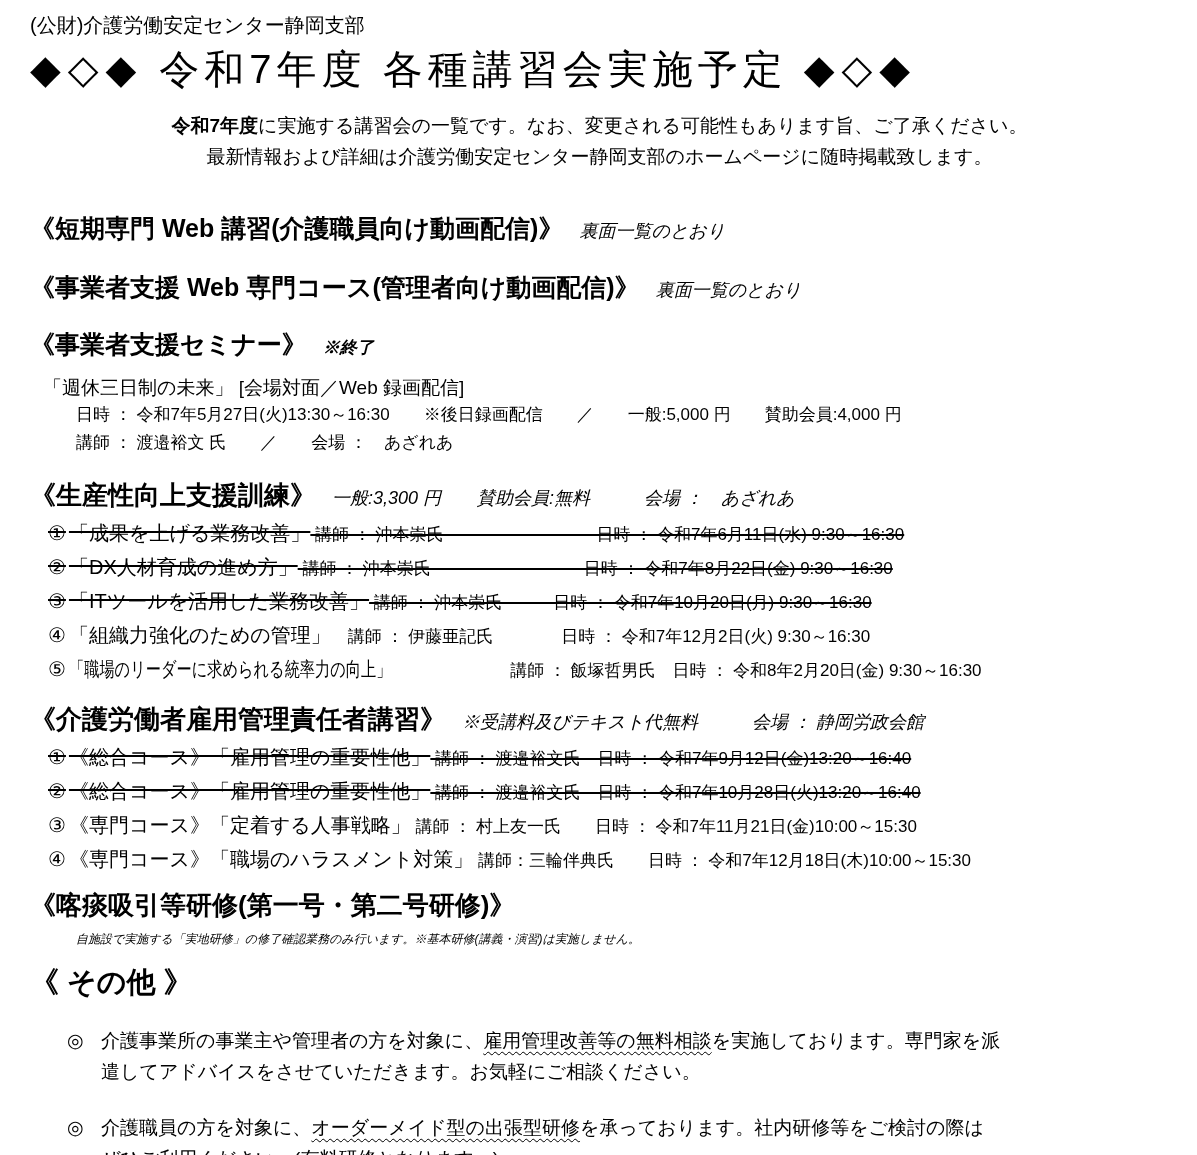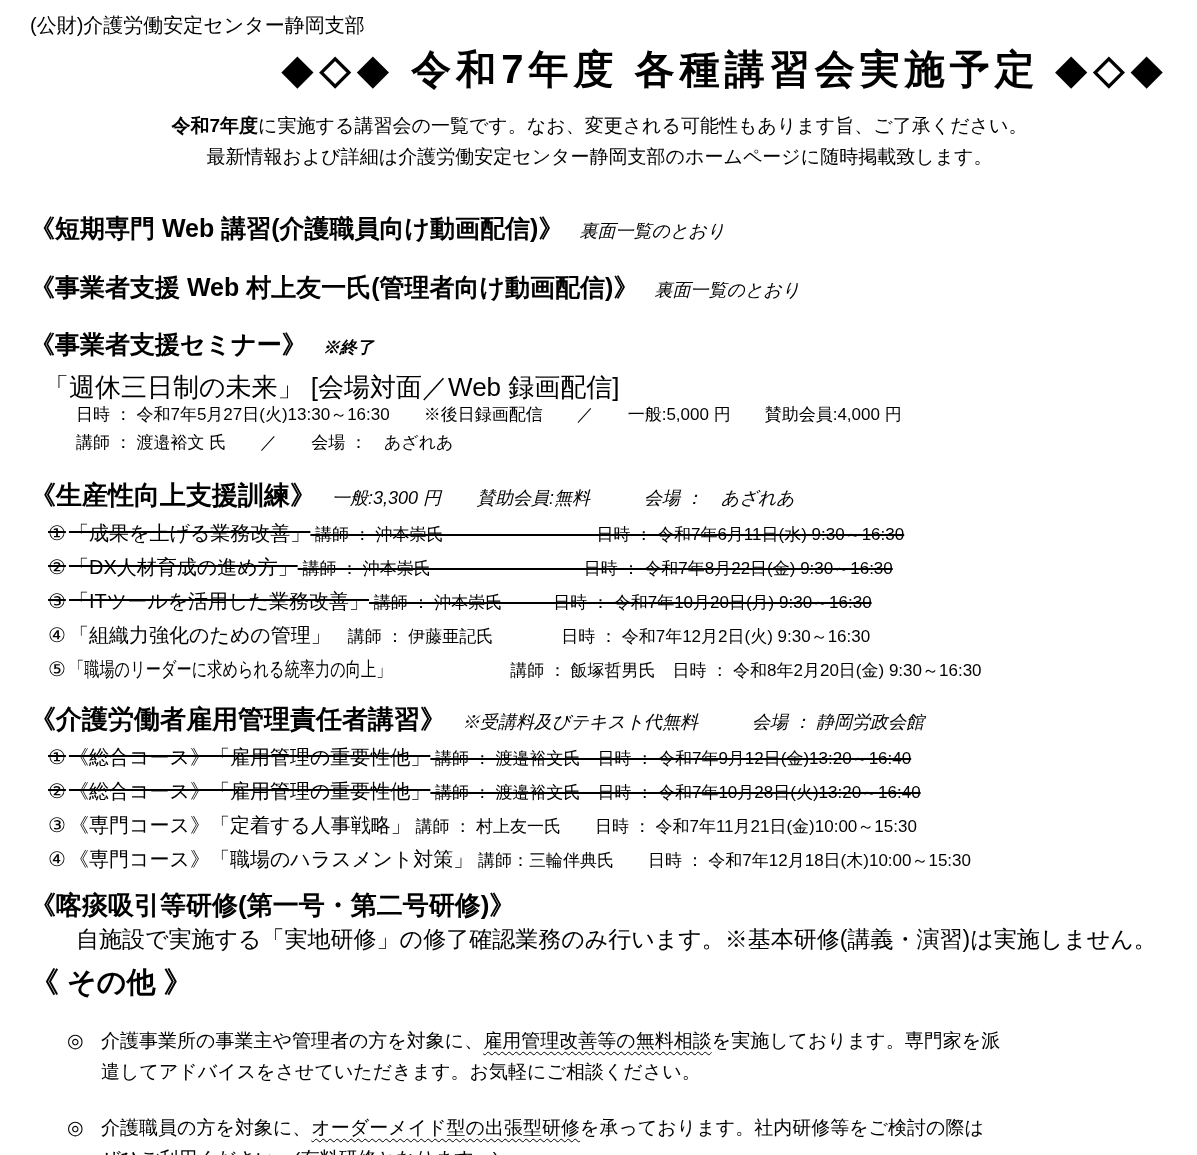--- a/index.html
+++ b/index.html
@@ -7,22 +7,22 @@
     width: 1197px; height: 1155px;
     background: #ffffff; color: #000000;
     font-family: "Liberation Sans", sans-serif;
     overflow: hidden;
   }
   .page { box-sizing: border-box; width: 1197px; height: 1155px; padding: 12px 28px 0 30px; }
 
   .org-name { font-size: 20px; line-height: 26px; }
 
   .main-title {
-    margin-top: 6px; text-align: right;
-    font-size: 40px; font-weight: bold; line-height: 50px;
+    margin-top: 6px; text-align: left;
+    font-size: 40px; font-weight: normal; line-height: 50px;
     white-space: nowrap;
   }
   .main-title .deco { letter-spacing: 7px; }
   .main-title .title-text { letter-spacing: 5px; margin: 0 16px; }
 
   .intro { margin-top: 16px; text-align: center; font-size: 19px; line-height: 31px; }
   .intro b { font-weight: bold; }
 
   .sec-head { display: flex; align-items: baseline; }
   .sec-heading { font-weight: bold; font-size: 25px; line-height: 32px; white-space: nowrap; }
@@ -32,32 +32,32 @@
   .sec-note.bold-sm { font-weight: bold; font-size: 17px; }
 
   .mt-h1 { margin-top: 40px; }
   .mt-h2 { margin-top: 27px; }
   .mt-h3 { margin-top: 25px; }
   .mt-h4 { margin-top: 21px; }
   .mt-h5 { margin-top: 15px; text-align: right; }
   .mt-h6 { margin-top: 11px; }
   .mt-h7 { margin-top: 11px; }
 
-  .seminar-course { font-size: 26px; line-height: 27px; margin: 14px 0 0 13px; }
+  .seminar-course { font-size: 19px; line-height: 27px; margin: 14px 0 0 13px; }
   .seminar-detail { font-size: 17px; line-height: 28px; margin-left: 46px; white-space: pre; }
   .seminar-detail:first-of-type { margin-top: 4px; }
 
   .course-list { margin: 5px 0 0 18px; }
   .course-row { font-size: 17px; line-height: 32px; white-space: pre; }
   .row-num { font-size: 20px; padding-right: 3px; }
   .row-title { font-size: 20px; }
   .struck { text-decoration: line-through; text-decoration-thickness: 2px; }
   .condensed { display: inline-block; transform: scaleX(0.76); transform-origin: 0 62%; }
 
-  .kakutan-body { font-size: 23px; line-height: 28px; margin: 3px 0 0 46px; }
+  .kakutan-body { font-size: 12px; line-height: 28px; margin: 3px 0 0 46px; font-style: italic; }
 
   .other-item { display: flex; margin-top: 25px; font-size: 19px; line-height: 31px; }
   .other-mark { flex: none; width: 34px; margin-left: 37px; }
   .other-text { width: 902px; }
   .u-wavy {
     text-decoration: underline;
     text-decoration-style: wavy;
     text-decoration-thickness: 1px;
     text-underline-offset: 4px;
   }
@@ -75,21 +75,21 @@
     <div><b>令和7年度</b><span>に実施する講習会の一覧です。なお、変更される可能性もあります旨、ご了承ください。</span></div>
     <div>最新情報および詳細は介護労働安定センター静岡支部のホームページに随時掲載致します。</div>
   </div>
 
   <div class="sec-head mt-h1">
     <span class="sec-heading">《短期専門 Web 講習(介護職員向け動画配信)》</span>
     <span class="sec-note">裏面一覧のとおり</span>
   </div>
 
   <div class="sec-head mt-h2">
-    <span class="sec-heading">《事業者支援 Web 村上友一氏(管理者向け動画配信)》</span>
+    <span class="sec-heading">《事業者支援 Web 専門コース(管理者向け動画配信)》</span>
     <span class="sec-note">裏面一覧のとおり</span>
   </div>
 
   <div class="sec-head mt-h3">
     <span class="sec-heading">《事業者支援セミナー》</span>
     <span class="sec-note bold-sm">※終了</span>
   </div>
   <div class="seminar-course">「週休三日制の未来」 [会場対面／Web 録画配信]</div>
   <div class="seminar-detail">日時 ： 令和7年5月27日(火)13:30～16:30　　※後日録画配信　　／　　一般:5,000 円　　賛助会員:4,000 円</div>
   <div class="seminar-detail">講師 ： 渡邉裕文 氏　　／　　会場 ：　あざれあ</div>

